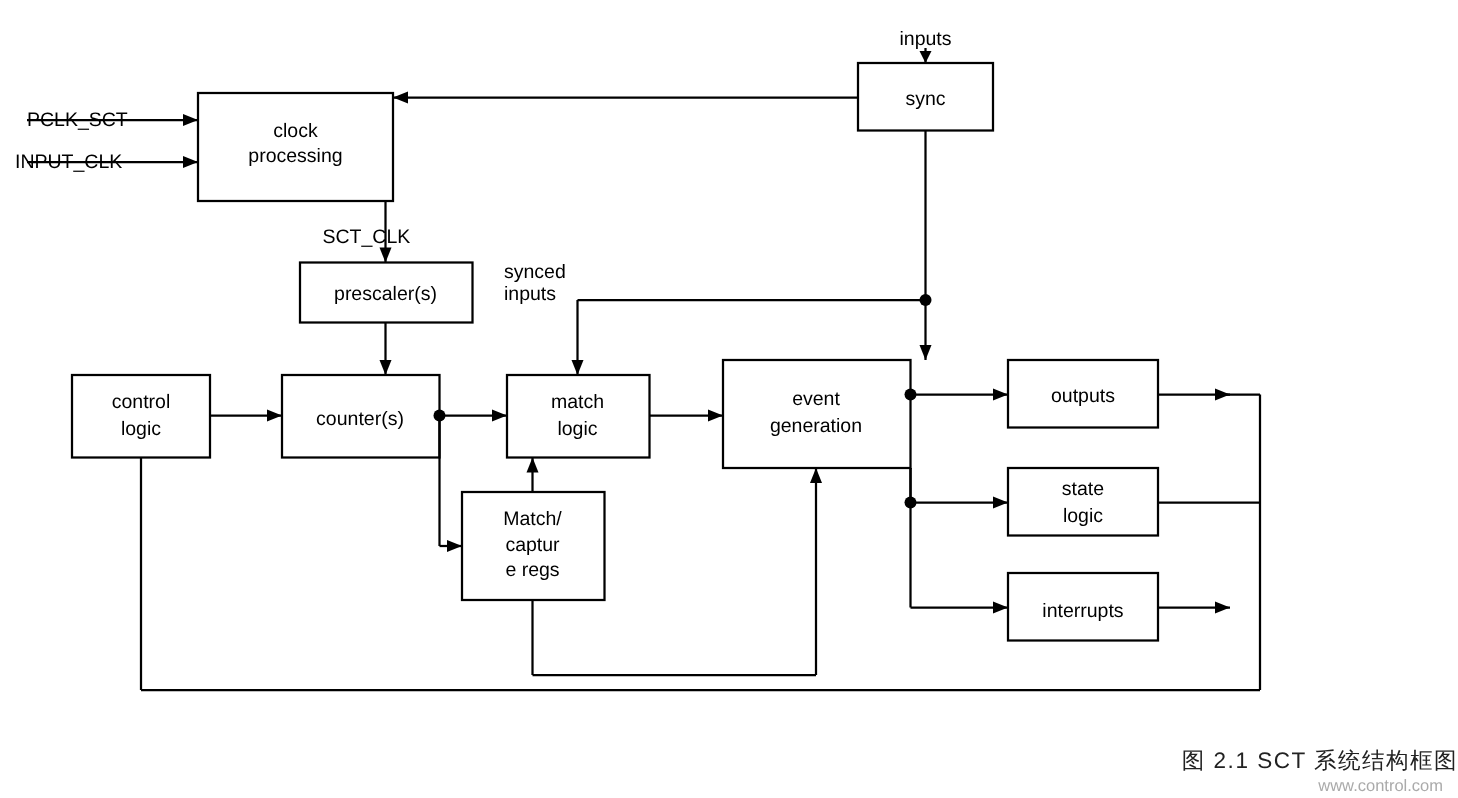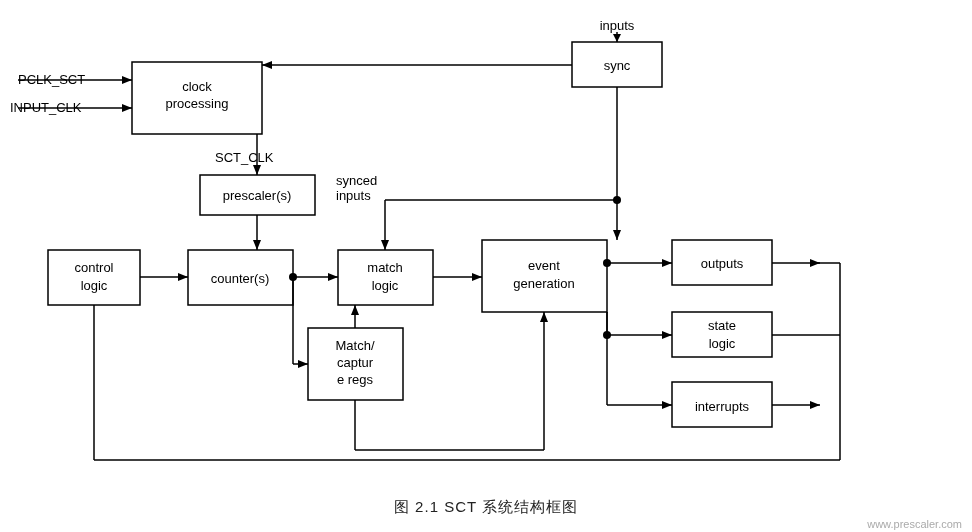--- a/index.html
+++ b/index.html
@@ -17,21 +17,21 @@
       height: 490px;
       background: #fff;
     }
     svg {
       position: absolute;
       top: 0; left: 0;
       width: 972px;
       height: 490px;
     }
     .caption {
-      text-align: center;
+      text-align: right;
       padding: 8px 0 4px 0;
       font-size: 15px;
       color: #222;
       letter-spacing: 1px;
     }
     .watermark {
       position: absolute;
       right: 10px;
       bottom: 2px;
       font-size: 11px;
@@ -176,13 +176,13 @@
   <line x1="810" y1="263" x2="840" y2="263" stroke="black" stroke-width="1.5"></line>
   <line x1="840" y1="263" x2="840" y2="460" stroke="black" stroke-width="1.5"></line>
   <line x1="810" y1="460" x2="840" y2="460" stroke="black" stroke-width="1.5"></line>
 
   <line x1="772" y1="335" x2="840" y2="335" stroke="black" stroke-width="1.5"></line>
 
 </svg>
 </div>
 
 <div class="caption">图 2.1   SCT 系统结构框图</div>
-<div class="watermark">www.prescaler.com</div>
+<div class="watermark">www.control.com</div>
 
 </body></html>

